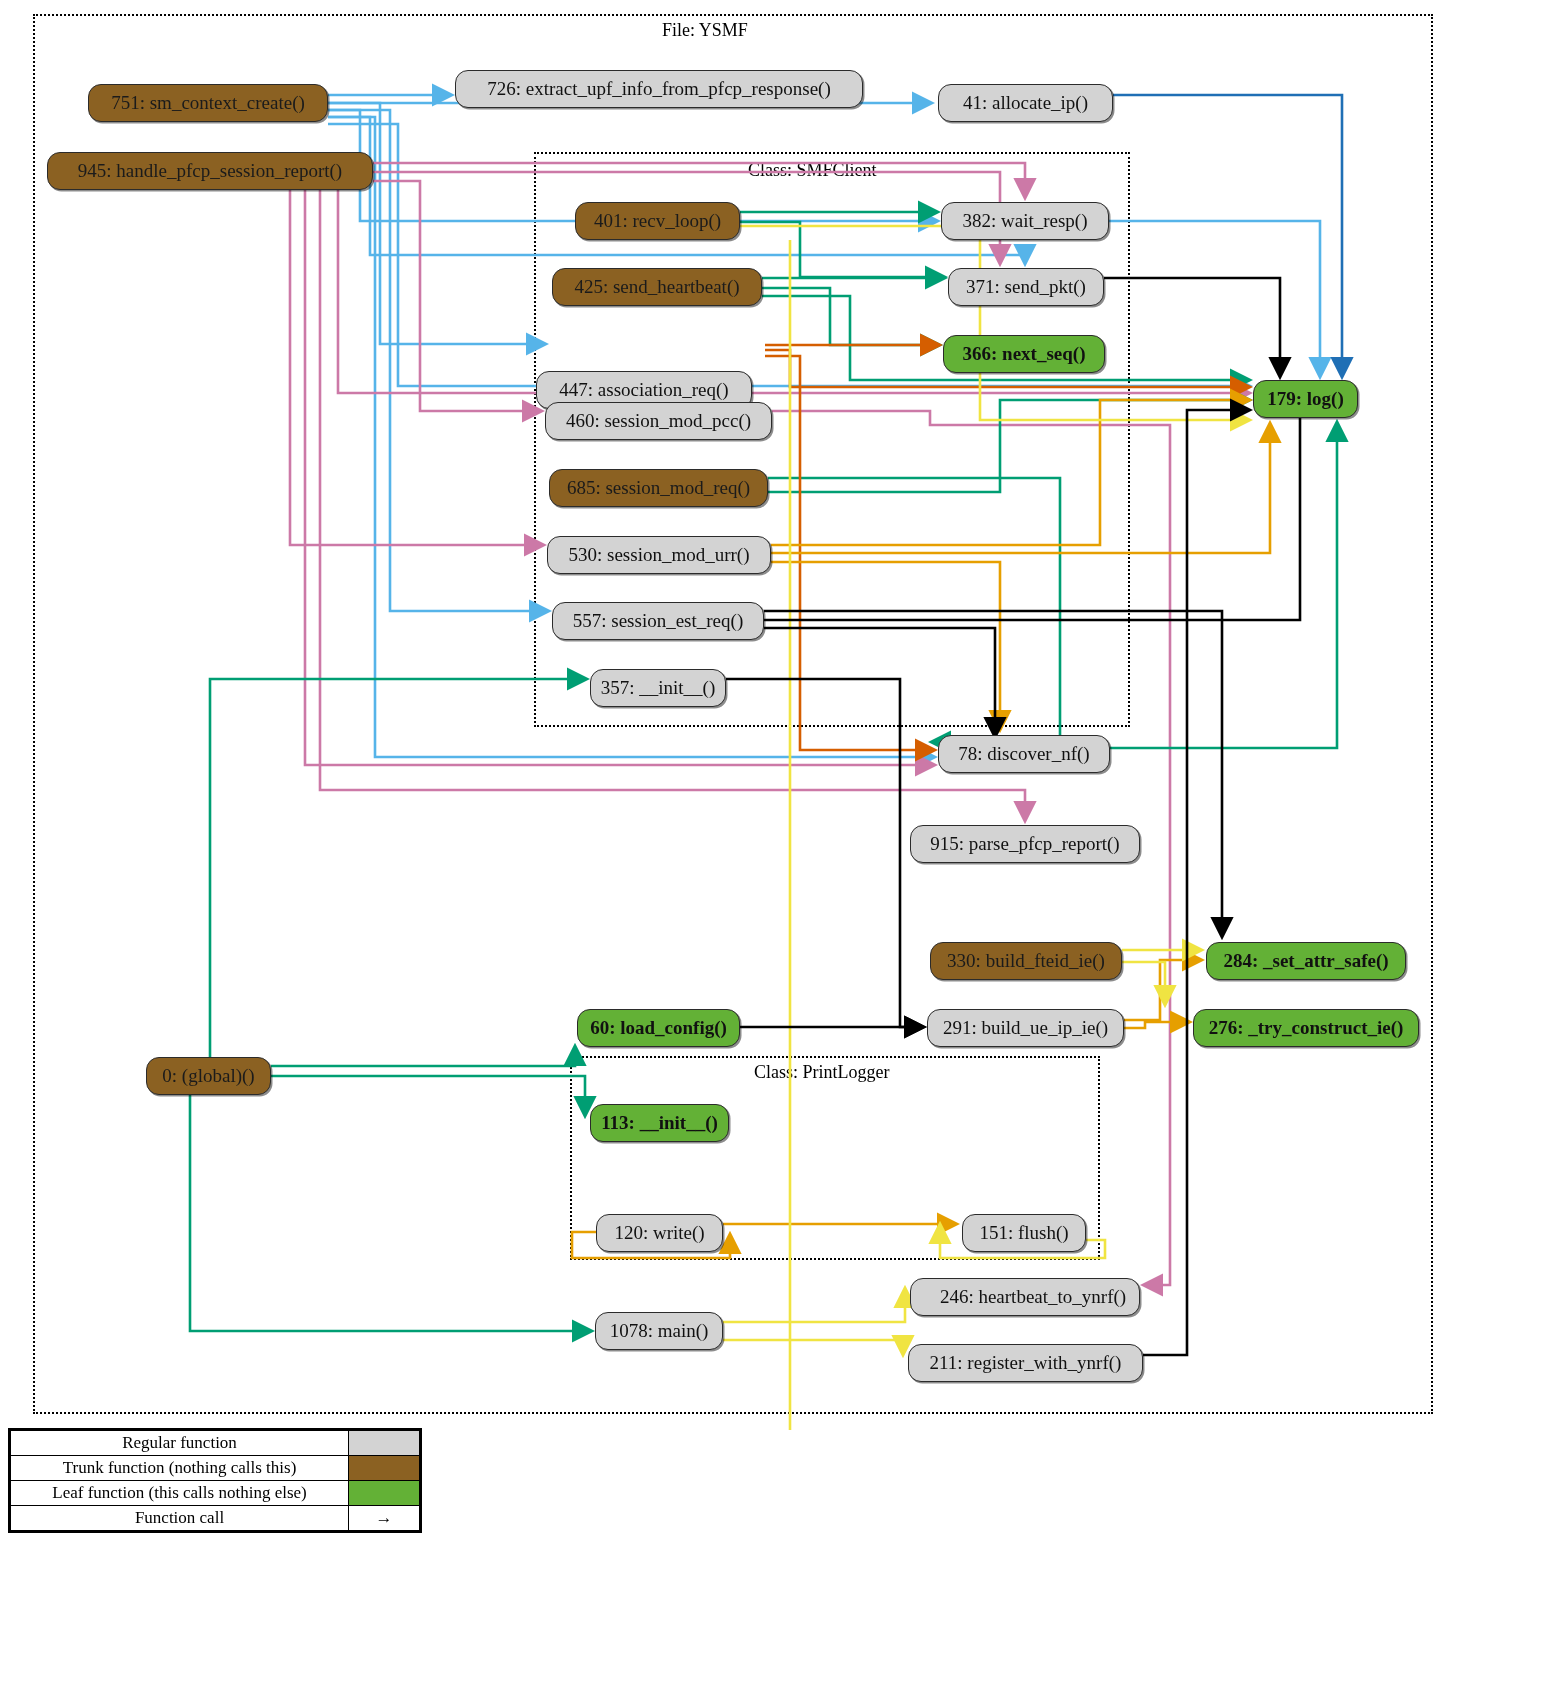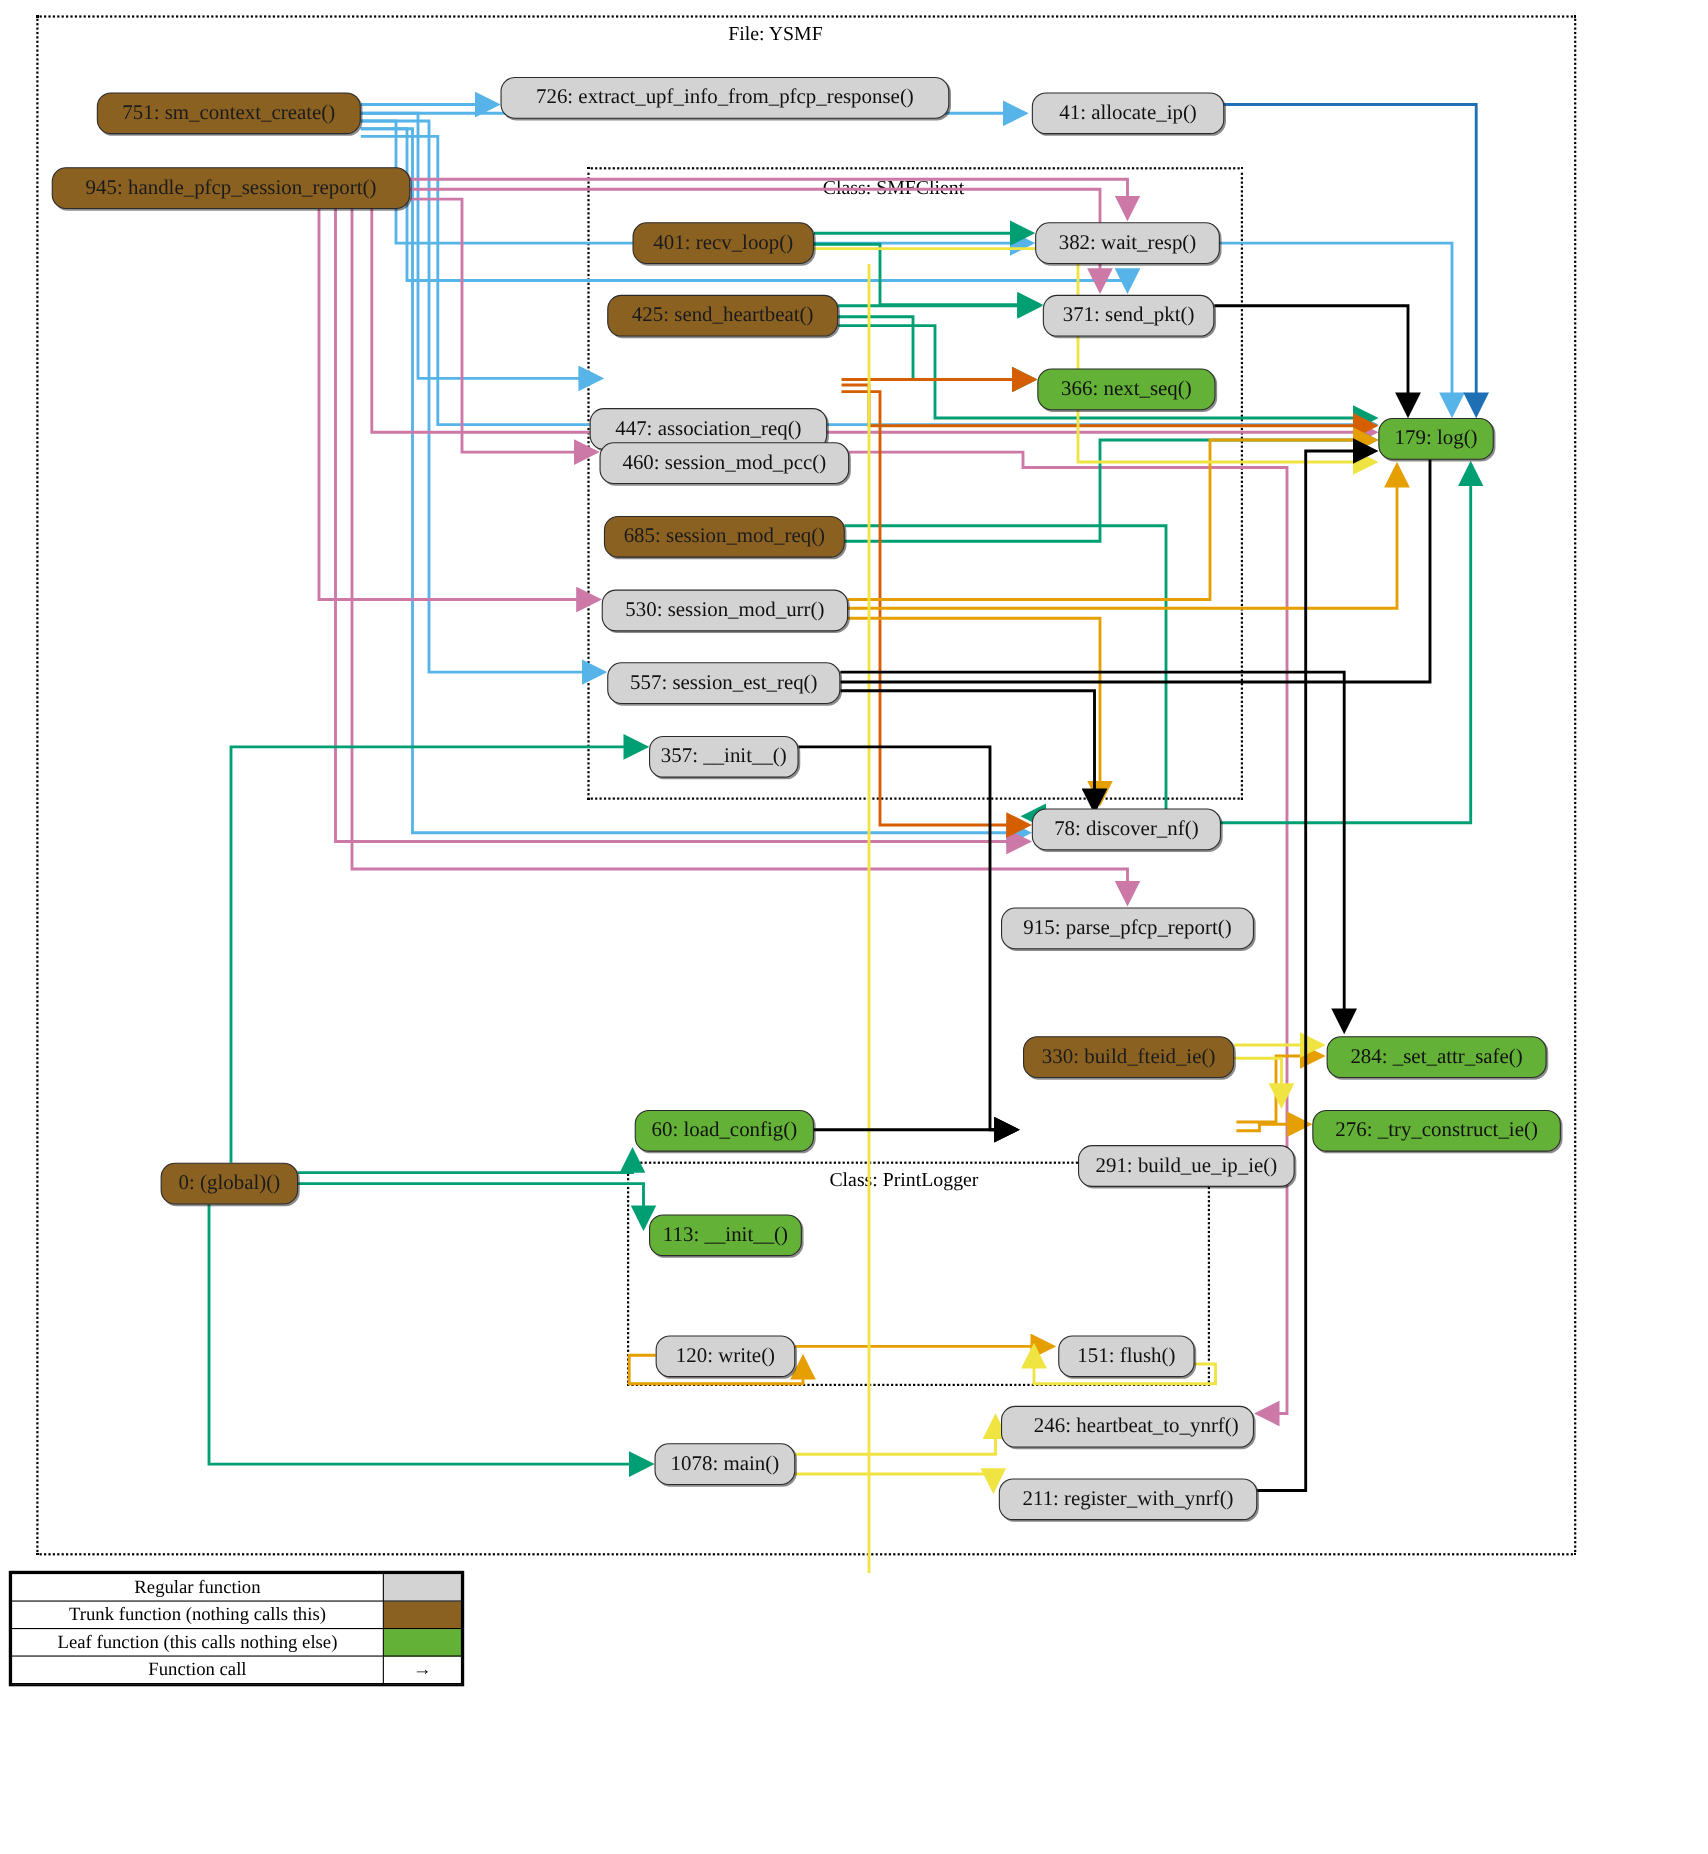--- a/index.html
+++ b/index.html
@@ -5,21 +5,21 @@
   html,body{margin:0;padding:0;background:#ffffff;}
   body{font-family:"Liberation Serif", serif;}
   #canvas{position:relative;width:1553px;height:1685px;overflow:hidden;background:#fff;}
   .cluster{position:absolute;border:2px dotted #000;box-sizing:border-box;}
   .cluster-label{position:absolute;font-size:18px;color:#000;white-space:nowrap;}
   .node{position:absolute;box-sizing:border-box;border:1.5px solid #2b2b2b;border-radius:13px;
         display:flex;align-items:center;justify-content:center;font-size:19px;color:#111;
         white-space:nowrap;box-shadow:1.5px 1.5px 0 rgba(0,0,0,.45);}
   .node.regular{background:#d3d3d3;}
   .node.trunk{background:#8b6122;color:#1b1b1b;}
-  .node.leaf{background:#63b136;}
+  .node.leaf{background:#63b136;font-weight:bold;}
   svg.edges{position:absolute;left:0;top:0;width:1553px;height:1685px;overflow:visible;pointer-events:none;}
   #legend{position:absolute;left:8px;top:1428px;width:410px;border:2px solid #000;background:#fff;
           border-collapse:collapse;}
   #legend table{border-collapse:collapse;width:100%;}
   #legend td{border:1px solid #000;font-size:17px;text-align:center;padding:2px 4px;color:#000;}
   #legend .title{font-size:18px;padding:3px;}
   .sw{width:62px;}
   .sw-regular{background:#d3d3d3;}
   .sw-trunk{background:#8b6122;}
   .sw-leaf{background:#63b136;}
@@ -145,21 +145,21 @@
   <div class="node leaf" style="left:1253px;top:380px;width:105px;height:38px;">179: log()</div>
   <div class="node trunk" style="left:549px;top:469px;width:219px;height:38px;">685: session_mod_req()</div>
   <div class="node regular" style="left:547px;top:536px;width:224px;height:38px;">530: session_mod_urr()</div>
   <div class="node regular" style="left:552px;top:602px;width:212px;height:38px;">557: session_est_req()</div>
   <div class="node regular" style="left:590px;top:669px;width:136px;height:38px;">357: __init__()</div>
   <div class="node regular" style="left:938px;top:735px;width:172px;height:38px;">78: discover_nf()</div>
   <div class="node regular" style="left:910px;top:825px;width:230px;height:38px;">915: parse_pfcp_report()</div>
   <div class="node trunk" style="left:930px;top:942px;width:192px;height:38px;">330: build_fteid_ie()</div>
   <div class="node leaf" style="left:1206px;top:942px;width:200px;height:38px;">284: _set_attr_safe()</div>
   <div class="node leaf" style="left:577px;top:1009px;width:163px;height:38px;">60: load_config()</div>
-  <div class="node regular" style="left:980px;top:1009px;width:197px;height:38px;margin-top:32px;">291: build_ue_ip_ie()</div>
+  <div class="node regular" style="left:927px;top:1009px;width:197px;height:38px;">291: build_ue_ip_ie()</div>
   <div class="node leaf" style="left:1193px;top:1009px;width:226px;height:38px;">276: _try_construct_ie()</div>
   <div class="node trunk" style="left:146px;top:1057px;width:125px;height:38px;">0: (global)()</div>
   <div class="node leaf" style="left:590px;top:1104px;width:139px;height:38px;">113: __init__()</div>
   <div class="node regular" style="left:596px;top:1214px;width:127px;height:38px;">120: write()</div>
   <div class="node regular" style="left:962px;top:1214px;width:124px;height:38px;">151: flush()</div>
   <div class="node regular" style="left:910px;top:1278px;width:230px;height:38px;padding-left:16px;">246: heartbeat_to_ynrf()</div>
   <div class="node regular" style="left:595px;top:1312px;width:128px;height:38px;">1078: main()</div>
   <div class="node regular" style="left:908px;top:1344px;width:235px;height:38px;">211: register_with_ynrf()</div>
 
   <div id="legend">

